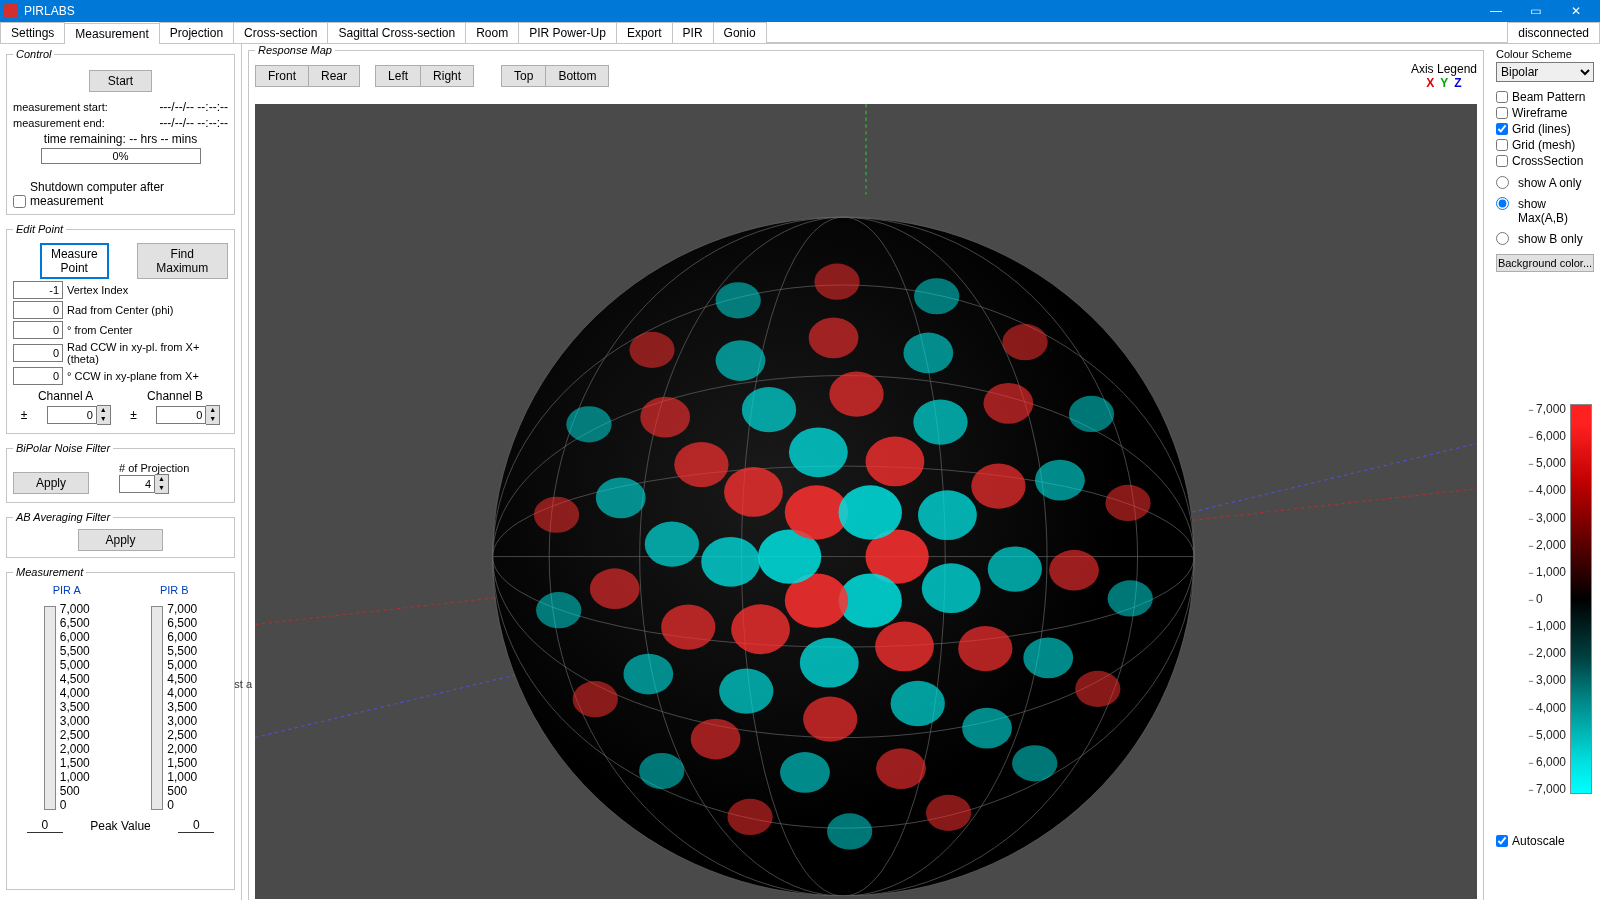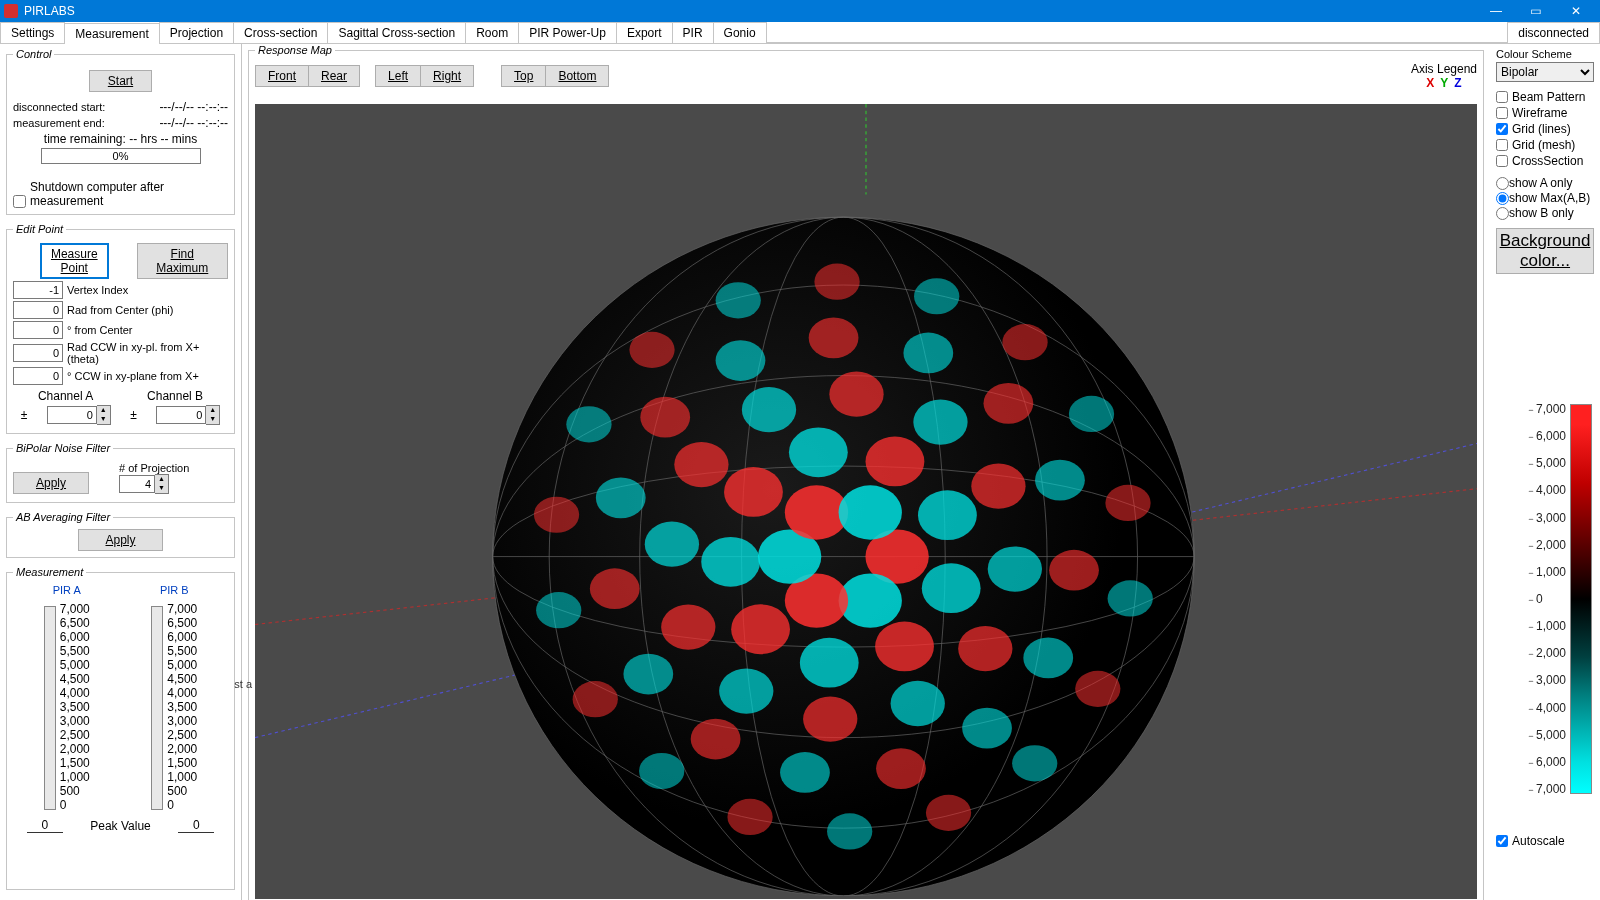--- a/index.html
+++ b/index.html
@@ -17,21 +17,21 @@
 .tabs .spacer { flex:1; border-bottom:1px solid #c5c5c5;}
 .tabs .status { padding:3px 10px; border:1px solid #c5c5c5; border-bottom:none;}
 
 .main { display:flex; height: calc(900px - 44px); }
 
 .left-panel { width:242px; border-right:1px solid #c5c5c5; padding:4px 6px; display:flex; flex-direction:column; gap:2px; }
 
 fieldset { border:1px solid #c5c5c5; padding:6px; margin-bottom:6px; }
 legend { font-size:11px; padding:0 3px;font-style:italic; }
 
-.btn { background:#e1e1e1; border:1px solid #adadad; padding:3px 18px; cursor:pointer;text-decoration:underline; }
+.btn { background:#e1e1e1; border:1px solid #adadad; padding:3px 18px; cursor:pointer; }
 .btn.primary { border:2px solid #0078d7; background:#fff; padding:2px 6px;}
 
 .row { display:flex; align-items:center; gap:4px; margin:2px 0; font-size:11px;}
 .row input[type=text]{ width:50px; height:18px; border:1px solid #7a7a7a; padding:0 3px; text-align:right; font-size:11px;}
 .row .lbl { font-size:11px; }
 
 .progress-wrap { width:160px; margin:2px auto; }
 .progress { height:16px; border:1px solid #7a7a7a; background:#fff; text-align:center; font-size:11px; line-height:14px;}
 
 .spin { display:flex; align-items:center; }
@@ -48,21 +48,21 @@
 .axis-legend .ax { display:flex; gap:6px; justify-content:center; font-weight:bold;}
 .ax .x{color:#d00;} .ax .y{color:#0a0;} .ax .z{color:#00d;}
 
 .viewer { flex:1; background:#4a4a4a; position:relative; overflow:hidden;}
 
 .right-panel { width:110px; padding:4px 6px; }
 .right-panel .sect { margin-bottom:8px; }
 .right-panel select { width:100%; height:20px; border:1px solid #7a7a7a;}
 .chk { display:flex; align-items:center; gap:4px; font-size:11px; margin:2px 0;}
 .chk input { width:12px; height:12px;}
-.radio { display:flex; align-items:flex-end; gap:0; font-size:11px; margin:1px 0;}
+.radio { display:flex; align-items:flex-start; gap:9px; font-size:11px; margin:7px 0;}
 
 .colorbar { position:absolute; right:8px; top:360px; width:22px; height:390px; display:flex; }
 .grad { width:22px; height:100%; background: linear-gradient(to bottom, #ff2020 0%, #ff2020 5%, #c00000 20%, #600000 35%, #000 50%, #004040 65%, #008080 75%, #00e0e0 92%, #00ffff 100%); border:1px solid #888;}
 .cb-ticks { position:absolute; right:34px; top:358px; height:394px; display:flex; flex-direction:column; justify-content:space-between; font-size:11px; text-align:left;}
 .cb-ticks span::before { content:"− "; color:#333; font-size:9px;}
 .cb-ticks span:first-child::before, .cb-ticks span:last-child::before{content:"− ";}
 .cb-ticks span { white-space:nowrap; color:#222;}
 
 .meas-bars { display:flex; justify-content:space-around; }
 .bar-col { display:flex; flex-direction:column; align-items:center; }
@@ -105,21 +105,21 @@
 
 <div class="main">
 
   <div class="left-panel">
     <fieldset>
       <legend>Control</legend>
       <div style="text-align:center;margin:4px 0 8px;">
         <button class="btn">Start</button>
       </div>
       <div class="row">
-          <span class="lbl">disconnected start:</span>
+          <span class="lbl">measurement start:</span>
           <span style="margin-left:auto">---/--/-- --:--:--</span>
         </div>
       <div class="row">
           <span class="lbl">measurement end:</span>
           <span style="margin-left:auto">---/--/-- --:--:--</span>
         </div>
       <div class="row" style="justify-content:center;">
           <span>time remaining: -- hrs -- mins</span>
         </div>
       <div class="progress-wrap">
@@ -410,21 +410,21 @@
         </div>
       <div class="radio">
           <input type="radio" name="show" checked="" style="">
           <span>show Max(A,B)</span>
         </div>
       <div class="radio">
           <input type="radio" name="show" style="">
           <span>show B only</span>
         </div>
     </div>
-    <button class="btn" style="width:100%;font-size:17px;padding:2px 0">Background color...</button>
+    <button class="btn" style="width:100%;font-size:11px;padding:2px 0">Background color...</button>
 
     <div class="colorbar">
         <div class="grad"></div>
       </div>
     <div class="cb-ticks" id="cbticks">
         <span>7,000</span>
         <span>6,000</span>
         <span>5,000</span>
         <span>4,000</span>
         <span>3,000</span>

